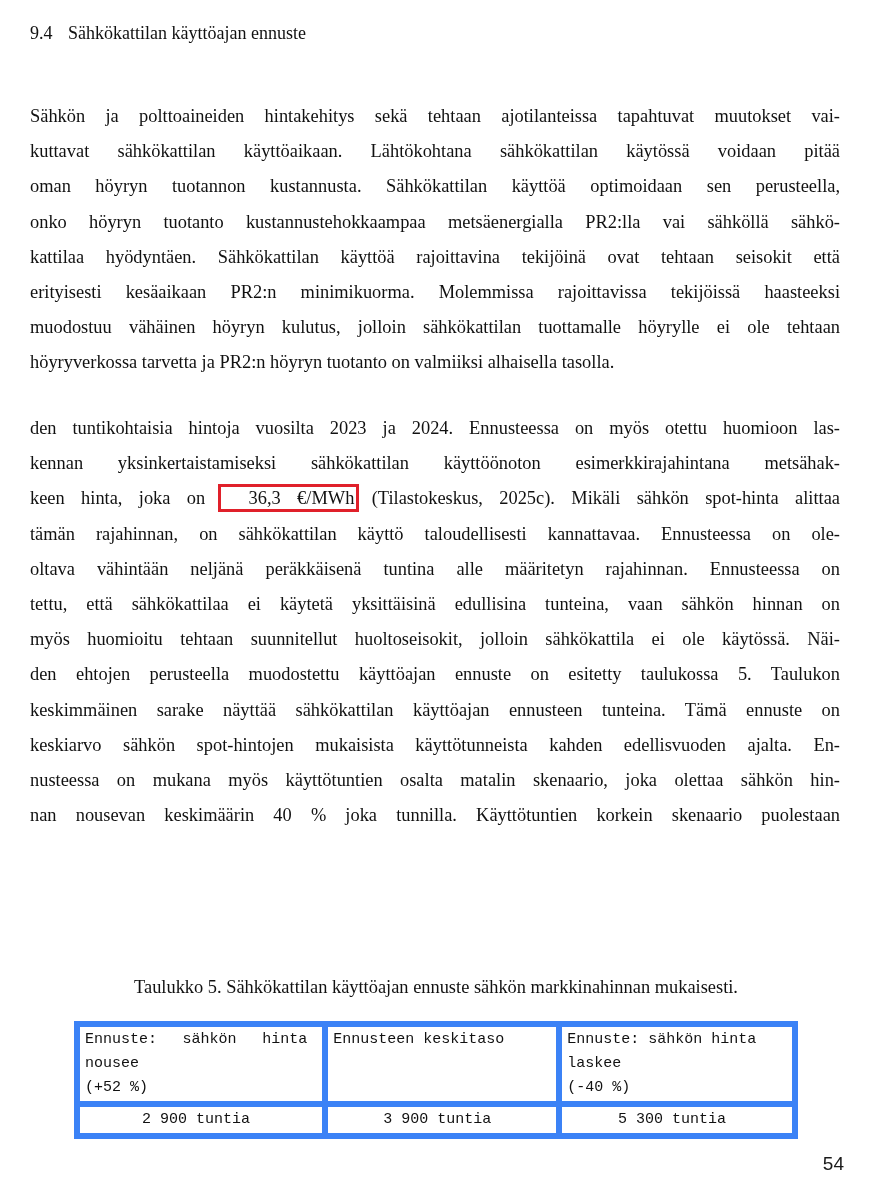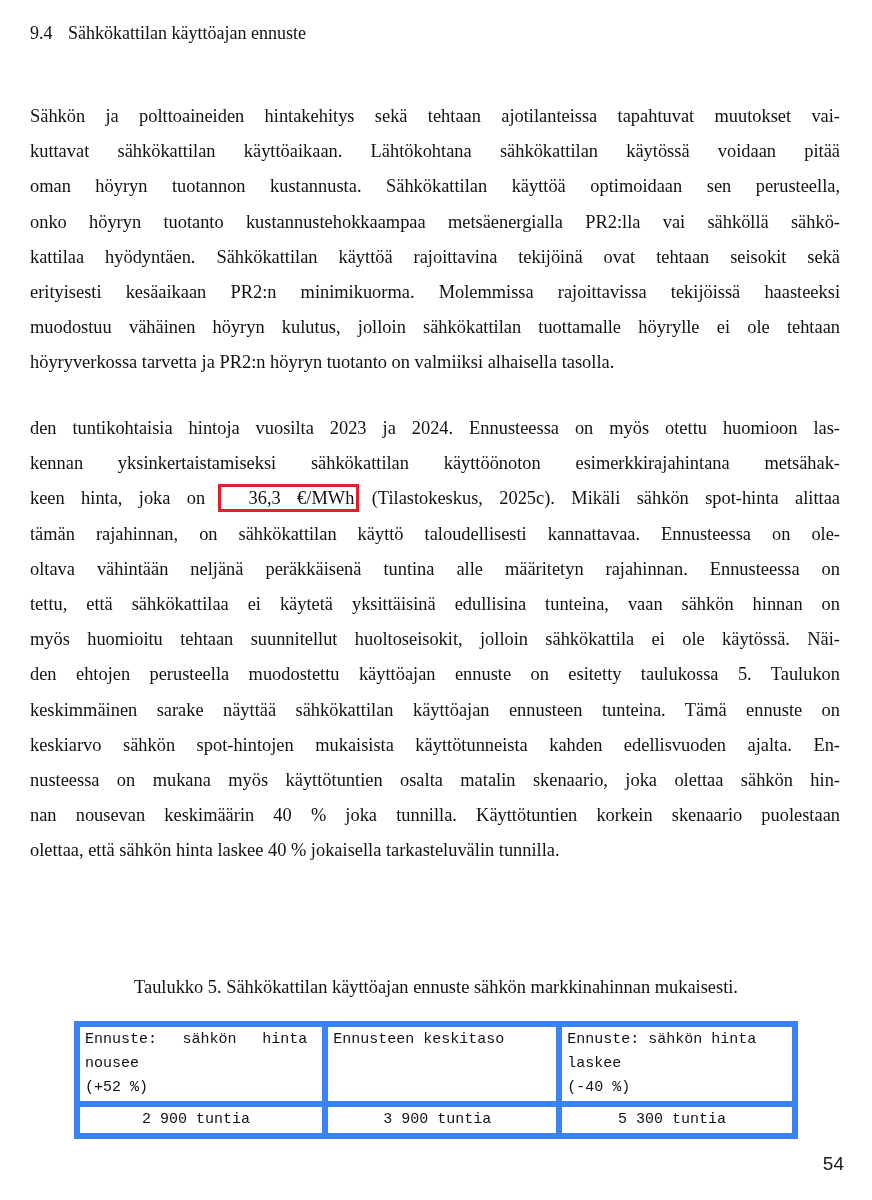--- a/index.html
+++ b/index.html
@@ -91,40 +91,39 @@
 
 <div class="heading">
   <span class="num">9.4</span><span>Sähkökattilan käyttöajan ennuste</span>
 </div>
 
 <div class="para" id="p1">
   <span class="line">Sähkön ja polttoaineiden hintakehitys sekä tehtaan ajotilanteissa tapahtuvat muutokset vai-</span>
   <span class="line">kuttavat sähkökattilan käyttöaikaan. Lähtökohtana sähkökattilan käytössä voidaan pitää</span>
   <span class="line">oman höyryn tuotannon kustannusta. Sähkökattilan käyttöä optimoidaan sen perusteella,</span>
   <span class="line">onko höyryn tuotanto kustannustehokkaampaa metsäenergialla PR2:lla vai sähköllä sähkö-</span>
-  <span class="line">kattilaa hyödyntäen. Sähkökattilan käyttöä rajoittavina tekijöinä ovat tehtaan seisokit sekä</span>
+  <span class="line">kattilaa hyödyntäen. Sähkökattilan käyttöä rajoittavina tekijöinä ovat tehtaan seisokit että</span>
   <span class="line">erityisesti kesäaikaan PR2:n minimikuorma. Molemmissa rajoittavissa tekijöissä haasteeksi</span>
   <span class="line">muodostuu vähäinen höyryn kulutus, jolloin sähkökattilan tuottamalle höyrylle ei ole tehtaan</span>
   <span class="line last">höyryverkossa tarvetta ja PR2:n höyryn tuotanto on valmiiksi alhaisella tasolla.</span>
 </div>
 
 <div class="para" id="p2">
   <span class="line">den tuntikohtaisia hintoja vuosilta 2023 ja 2024. Ennusteessa on myös otettu huomioon las-</span>
   <span class="line">kennan yksinkertaistamiseksi sähkökattilan käyttöönoton esimerkkirajahintana metsähak-</span>
   <span class="line"><span>keen hinta, joka on</span> <span class="highlight" style="outline-color: rgb(224, 32, 42); padding-left: 27px;">36,3 €/MWh</span> <span>(Tilastokeskus, 2025c). Mikäli sähkön spot-hinta alittaa</span></span>
   <span class="line">tämän rajahinnan, on sähkökattilan käyttö taloudellisesti kannattavaa. Ennusteessa on ole-</span>
   <span class="line">oltava vähintään neljänä peräkkäisenä tuntina alle määritetyn rajahinnan. Ennusteessa on</span>
   <span class="line">tettu, että sähkökattilaa ei käytetä yksittäisinä edullisina tunteina, vaan sähkön hinnan on</span>
   <span class="line">myös huomioitu tehtaan suunnitellut huoltoseisokit, jolloin sähkökattila ei ole käytössä. Näi-</span>
   <span class="line">den ehtojen perusteella muodostettu käyttöajan ennuste on esitetty taulukossa 5. Taulukon</span>
   <span class="line">keskimmäinen sarake näyttää sähkökattilan käyttöajan ennusteen tunteina. Tämä ennuste on</span>
   <span class="line">keskiarvo sähkön spot-hintojen mukaisista käyttötunneista kahden edellisvuoden ajalta. En-</span>
   <span class="line">nusteessa on mukana myös käyttötuntien osalta matalin skenaario, joka olettaa sähkön hin-</span>
   <span class="line">nan nousevan keskimäärin 40 % joka tunnilla. Käyttötuntien korkein skenaario puolestaan</span>
-  <span class="line last">olettaa, että sähkön hinta laskee 40 % jokaisella tarkasteluvälin tunnilla.</span>
 </div>
 
 <div class="caption">Taulukko 5. Sähkökattilan käyttöajan ennuste sähkön markkinahinnan mukaisesti.</div>
 
 <table class="forecast">
   <tbody>
       <tr class="head">
     <td class="c1">
       <div style="text-align:justify;text-align-last:justify;">Ennuste: sähkön hinta nousee</div>
       <div>(+52 %)</div>

